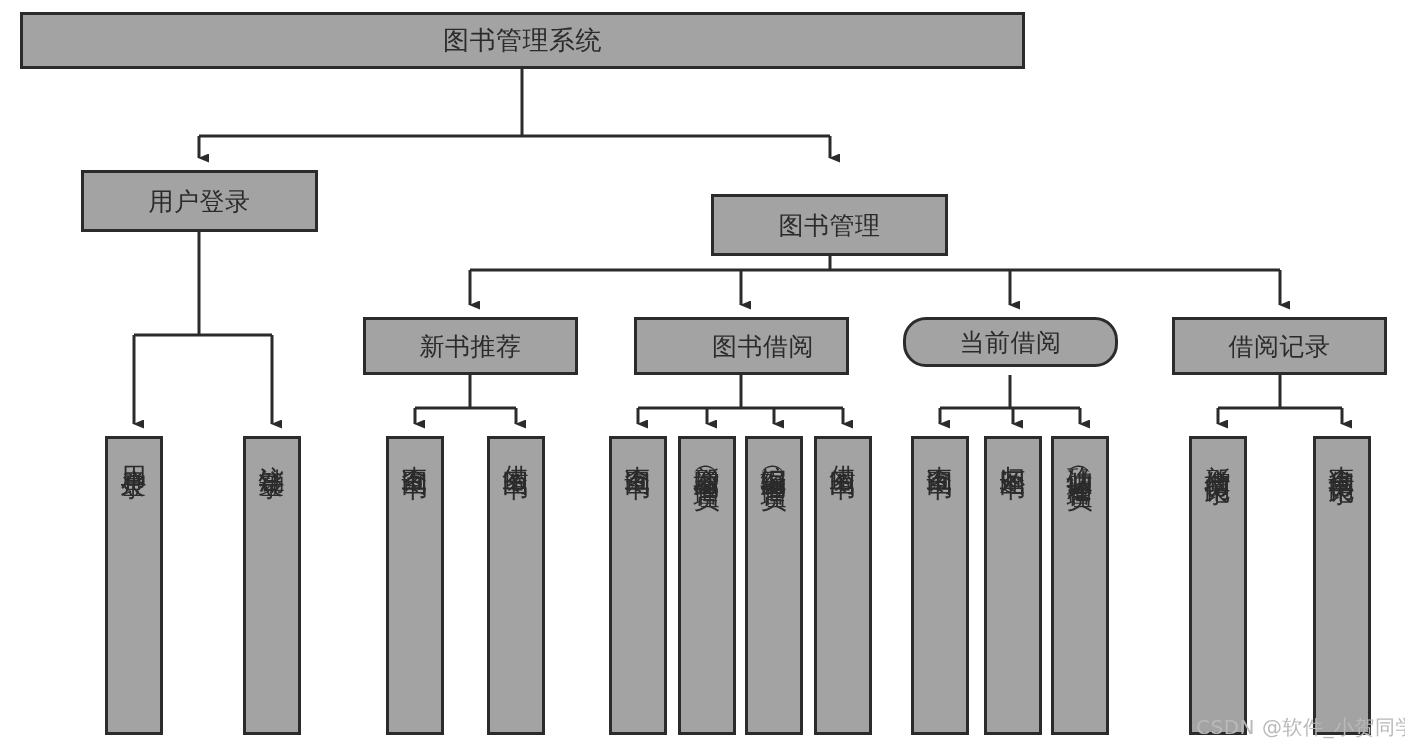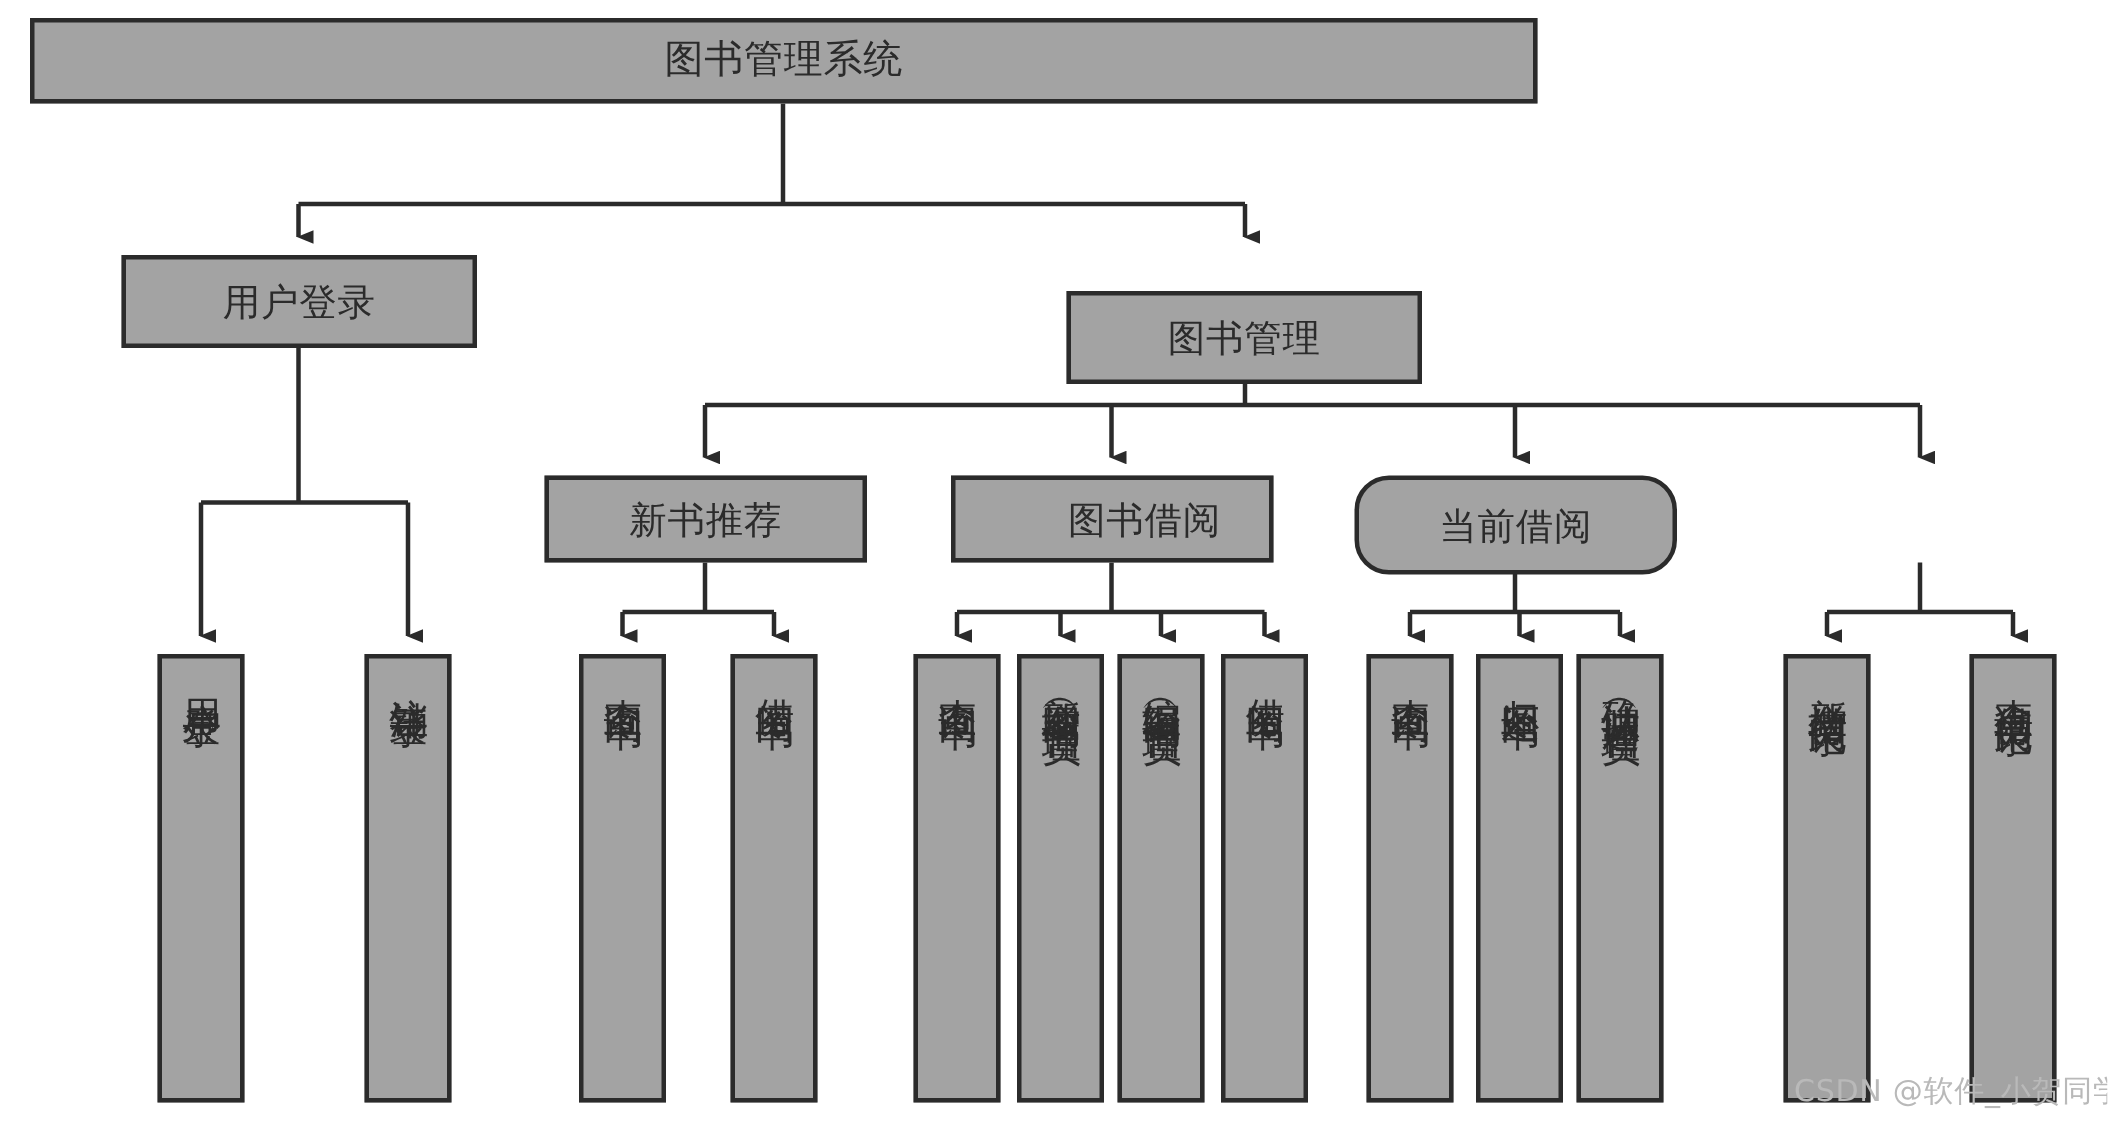--- a/index.html
+++ b/index.html
@@ -136,22 +136,25 @@
   <div class="node horiz" style="left: 711px; top: 170px; width: 237px; height: 62px; margin-top: 24px;">
     <span class="node-label">图书管理</span>
   </div>
 
   <div class="node horiz" style="left: 363px; top: 317px; width: 215px; height: 58px;">
     <span class="node-label">新书推荐</span>
   </div>
   <div class="node horiz" style="left: 634px; top: 317px; width: 215px; height: 58px; padding-left: 43px;">
     <span class="node-label">图书借阅</span>
   </div>
-  <div class="node horiz" style="left: 903px; top: 317px; width: 215px; height: 66px; border-radius: 23px;">
+  <div class="node horiz" style="left: 903px; top: 317px; width: 215px; height: 50px; border-radius: 23px;">
     <span class="node-label">当前借阅</span>
+  </div>
+  <div class="node horiz" style="left: 1172px; top: 317px; width: 215px; height: 58px;">
+    <span class="node-label">借阅记录</span>
   </div>
 
   <div class="node leaf" style="left: 105px; top: 436px; width: 58px; height: 299px;">
     <span class="node-label">用户登录</span>
   </div>
   <div class="node leaf" style="left: 243px; top: 436px; width: 58px; height: 299px;">
     <span class="node-label">注销登录</span>
   </div>
   <div class="node leaf" style="left: 386px; top: 436px; width: 58px; height: 299px;">
     <span class="node-label">查询图书</span>

